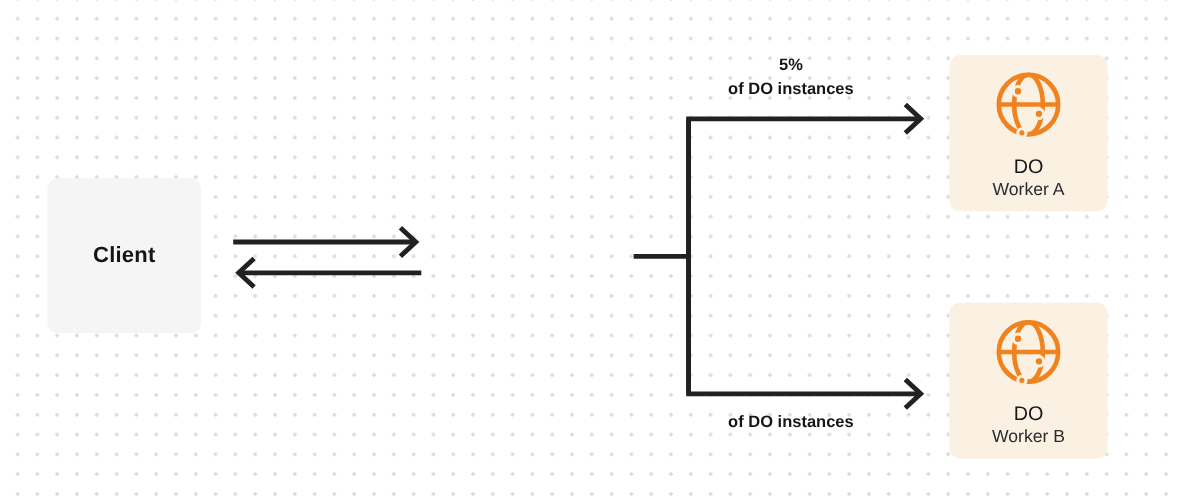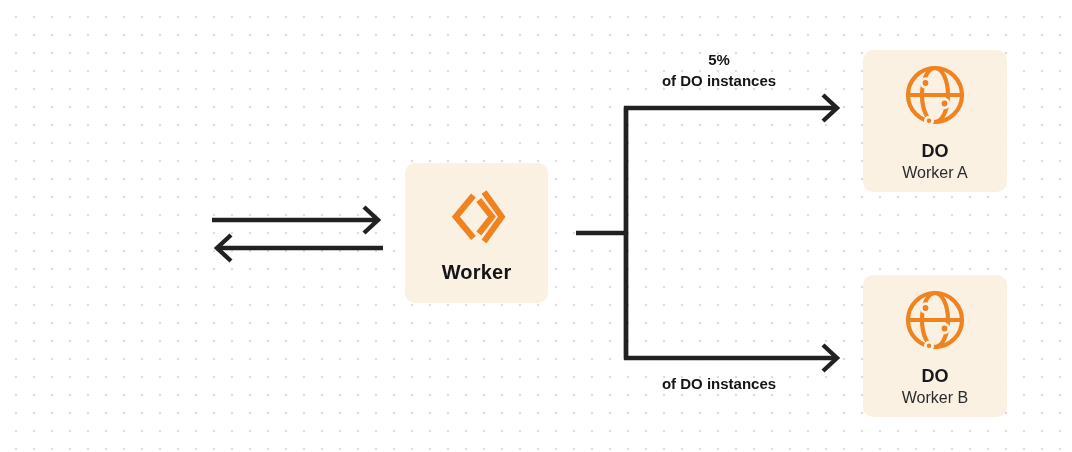--- a/index.html
+++ b/index.html
@@ -29,21 +29,21 @@
   .client-card { left: 43px; top: 162px; width: 140px; height: 141px; justify-content: center; }
   .node-title { font-size: 20px; font-weight: 700; letter-spacing: .2px; color: #141519; }
 
   .worker-card { left: 405px; top: 163px; width: 143px; height: 140px; padding-top: 22px; box-sizing: border-box; }
   .worker-card .logo { display: block; }
   .worker-card .node-title { margin-top: 14px; line-height: 26px; }
 
   .do-card { width: 144px; height: 142px; padding-top: 13px; box-sizing: border-box; }
   .do-a { left: 863px; top: 50px; }
   .do-b { left: 863px; top: 275px; }
-  .do-title { margin-top: 13px; font-size: 18px; font-weight: 700; line-height: 22px; color: #17181c; }
+  .do-title { margin-top: 13px; font-size: 18px; font-weight: 400; line-height: 22px; color: #17181c; }
   .do-sub { font-size: 16px; font-weight: 400; line-height: 22px; color: #2a2b2f; }
 
   .duplex-arrows { position: absolute; left: 211px; top: 200px; }
   .branch-arrows { position: absolute; left: 560px; top: 88px; }
   svg .stroke-line { fill: none; stroke: #212124; stroke-width: 4.4; stroke-linecap: butt; stroke-linejoin: miter; }
 
   .split-label {
     position: absolute;
     left: 594px;
     width: 250px;
@@ -54,38 +54,31 @@
     color: #141519;
   }
   .split-label.top { top: 49px; }
   .split-label.bottom { top: 373px; }
 </style>
 </head>
 <body>
 
 <div class="canvas">
 
+  <div class="card gray client-card">
+    <span class="node-title">Client</span>
+  </div>
 
   <svg class="duplex-arrows" width="174" height="66" viewBox="0 0 174 66">
     <path class="stroke-line" d="M1,20 L166,20"></path>
     <path class="stroke-line" d="M153,7 L167,20 L153,33"></path>
     <path class="stroke-line" d="M172,48 L7,48"></path>
     <path class="stroke-line" d="M20,35 L6,48 L20,61"></path>
   </svg>
 
-  <div class="card cream worker-card">
-    <svg class="logo" width="60" height="60" viewBox="0 0 64 68">
-      <g fill="none" stroke="#F0821F" stroke-width="7" stroke-linecap="butt" stroke-linejoin="miter">
-        <path d="M28,12 L8,36 L28,60"></path>
-        <path d="M34,17 L49,36 L34,55"></path>
-        <path d="M40,8 L60,36 L40,64"></path>
-      </g>
-    </svg>
-    <span class="node-title">Worker</span>
-  </div>
 
   <svg class="branch-arrows" width="290" height="296" viewBox="0 0 290 296">
     <path class="stroke-line" d="M16,145 L68,145"></path>
     <path class="stroke-line" d="M66,270 L66,20 L276,20"></path>
     <path class="stroke-line" d="M66,20 L66,270 L276,270"></path>
     <path class="stroke-line" d="M263,7 L277,20 L263,33"></path>
     <path class="stroke-line" d="M263,257 L277,270 L263,283"></path>
   </svg>
 
   <div class="split-label top">

